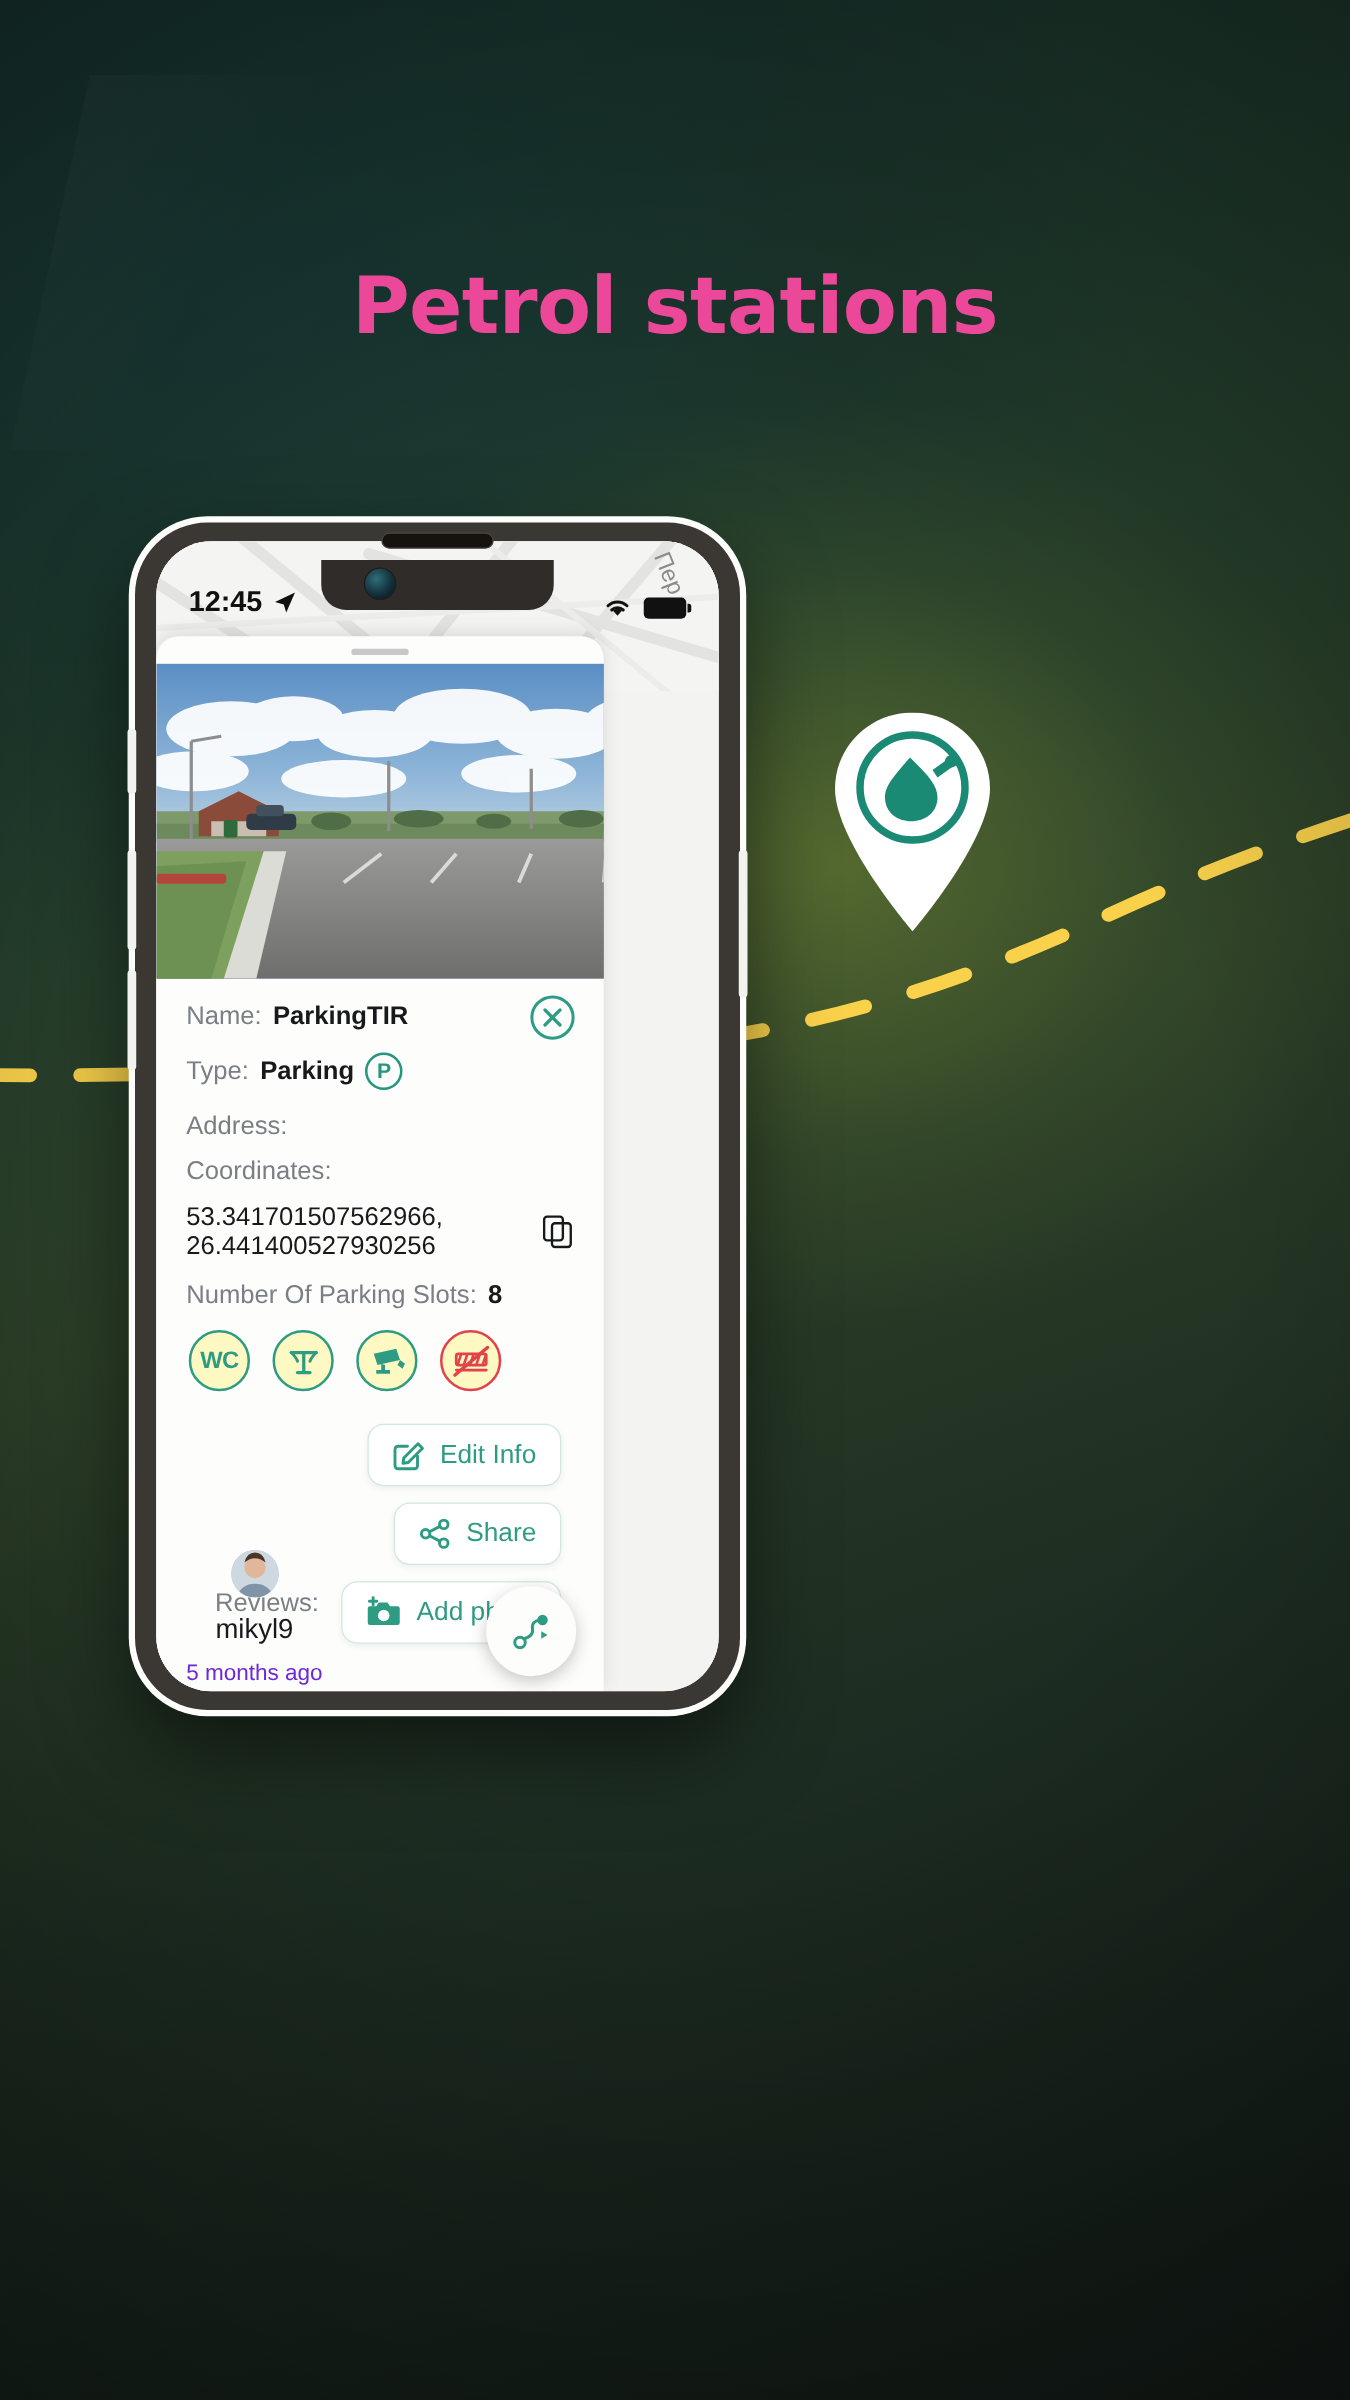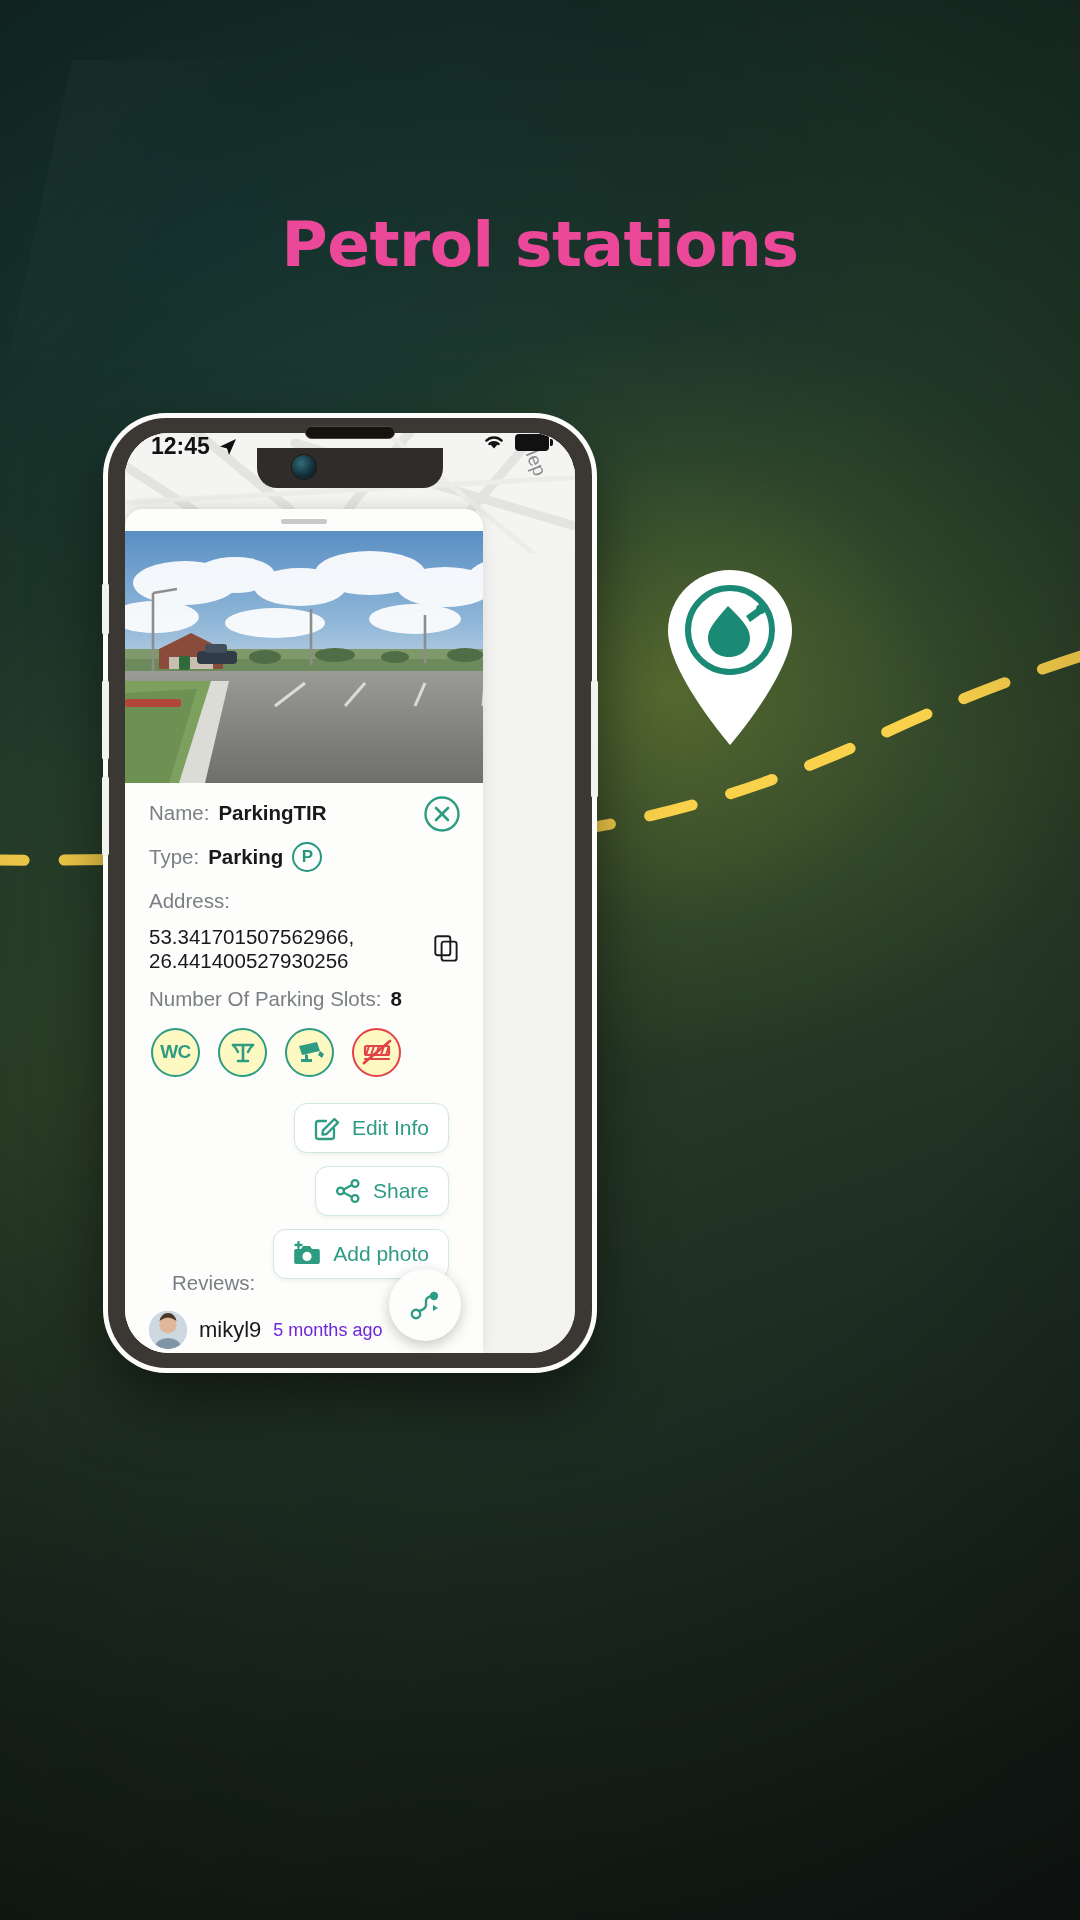--- a/index.html
+++ b/index.html
@@ -79,21 +79,21 @@
   }
   .map svg{position:absolute;inset:0;}
   .map-label{
     position:absolute;right:24px;top:38px;font-size:19px;color:#8b8b8b;
     transform:rotate(68deg);transform-origin:right top;font-weight:500;
   }
 
   
   .statusbar{
     position:absolute;left:0;top:0;width:450px;height:62px;z-index:30;
-    display:flex;align-items:flex-start;justify-content:space-between;
+    display:flex;align-items:flex-end;justify-content:space-between;
     padding:0 26px;box-sizing:border-box;
   }
   .sb-time{font-size:23px;font-weight:600;color:#111;display:flex;align-items:center;gap:8px;}
   .sb-right{display:flex;align-items:center;gap:9px;}
   .batt{
     width:34px;height:17px;border-radius:4px;background:#111;position:relative;
   }
   .batt:after{content:"";position:absolute;right:-4px;top:5px;width:3px;height:7px;background:#111;border-radius:0 2px 2px 0;}
 
   
@@ -152,21 +152,21 @@
     display:flex;align-items:center;gap:12px;
     border:1.5px solid #cfe8e0;border-radius:13px;background:#fff;
     padding:11px 19px;box-sizing:border-box;
     color:#2e9b83;font-size:21px;
     box-shadow:0 2px 5px rgba(0,0,0,0.055);
   }
   .reviews-lbl{
     position:absolute;left:24px;bottom:58px;font-size:20.5px;color:#7a7f85;margin-left:23px;
   }
   .review{
-    position:absolute;left:24px;bottom:4px;display:flex;align-items:center;gap:12px;
+    position:absolute;left:24px;bottom:4px;display:flex;align-items:center;gap:12px;flex-direction:column;
   }
   .avatar{
     width:38px;height:38px;border-radius:50%;overflow:hidden;background:#b9c7d3;position:relative;
   }
   .rev-name{font-size:22px;color:#17191b;font-weight:500;}
   .rev-time{font-size:18px;color:#6d28d9;}
 
   .fab{
     position:absolute;right:22px;bottom:12px;width:72px;height:72px;border-radius:50%;
     background:#fdfdfb;box-shadow:0 4px 14px rgba(0,0,0,0.22);
@@ -344,20 +344,23 @@
         <div class="row">
           <span>Type:</span>
           <span class="val">Parking</span>
           <span class="pcircle">P</span>
         </div>
 
         <div class="row tight">
           <span>Address:</span>
         </div>
 
+        <div class="row tight">
+          <span>Coordinates:</span>
+        </div>
 
         <div class="row coords-val">
           <span>53.341701507562966, 26.441400527930256</span>
           <span style="margin-left:6px;display:flex;">
             <svg width="25" height="27" viewBox="0 0 25 27">
               <rect x="1.3" y="1.3" width="15" height="19" rx="2.4" fill="none" stroke="#17191b" stroke-width="1.9"></rect>
               <rect x="7.6" y="6.6" width="15" height="19" rx="2.4" fill="none" stroke="#17191b" stroke-width="1.9"></rect>
             </svg>
           </span>
         </div>

